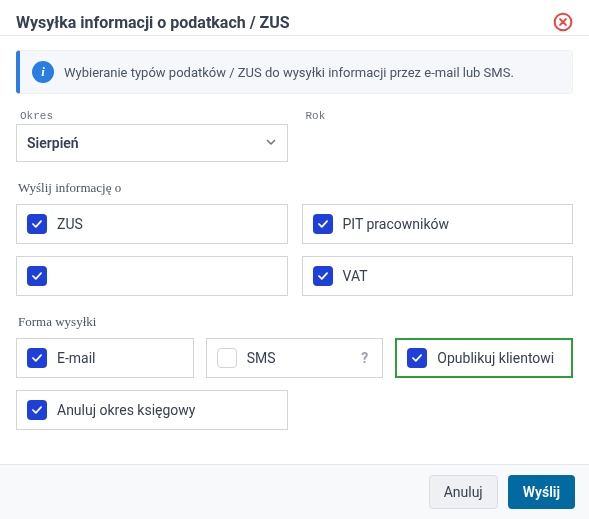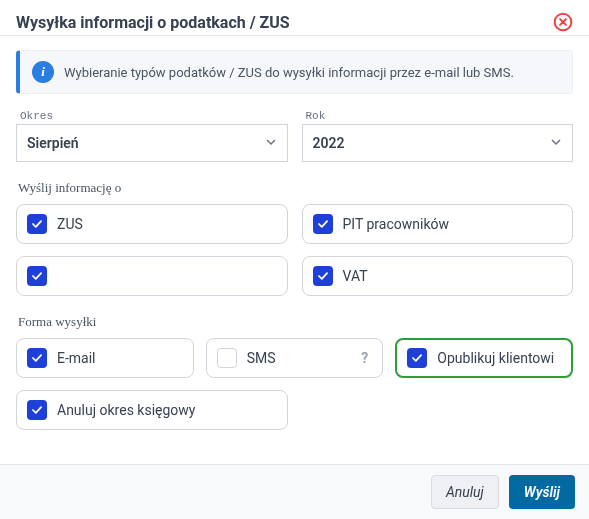--- a/index.html
+++ b/index.html
@@ -101,21 +101,21 @@
   }
 
   .options-grid {
     display: grid;
     grid-template-columns: 1fr 1fr;
     gap: 12px 14px;
   }
 
   .check-card {
     border: 1px solid #d1d5db;
-    border-radius: 8px;
+    border-radius: 0;
     background: #fff;
     height: 40px;
     display: flex;
     align-items: center;
     gap: 10px;
     padding: 8px 10px;
     font-size: 14px;
     color: #374151;
   }
   .check-card.highlight {
@@ -158,21 +158,20 @@
     width: calc(50% - 7px);
   }
 
   .modal-footer {
     border-top: 1px solid #e5e7eb;
     background: #f8f9fb;
     padding: 10px 14px;
     display: flex;
     justify-content: flex-end;
     gap: 10px;
-    font-style: italic;
   }
   .btn {
     height: 34px;
     padding: 0 14px;
     border-radius: 4px;
     font-size: 14px;
     display: inline-flex;
     align-items: center;
     cursor: pointer;
     border: 1px solid transparent;
@@ -217,28 +216,20 @@
           <span>Sierpień</span>
           <span class="caret">
             <svg width="12" height="12" viewBox="0 0 12 12">
                 <path d="M2 4 L6 8 L10 4" fill="none" stroke="currentColor" stroke-width="1.5"></path>
               </svg>
           </span>
         </div>
       </div>
       <div class="col">
         <div class="field-label">Rok</div>
-        <div class="select">
-          <span>2022</span>
-          <span class="caret">
-            <svg width="12" height="12" viewBox="0 0 12 12">
-                <path d="M2 4 L6 8 L10 4" fill="none" stroke="currentColor" stroke-width="1.5"></path>
-              </svg>
-          </span>
-        </div>
       </div>
     </div>
 
     <div class="section-label">Wyślij informację o</div>
 
     <div class="options-grid">
       <div class="check-card">
         <span class="checkbox checked">
           <svg viewBox="0 0 24 24">
               <path d="M5 12 L10 17 L19 7" fill="none" stroke="currentColor" stroke-width="3" stroke-linecap="round" stroke-linejoin="round"></path>

